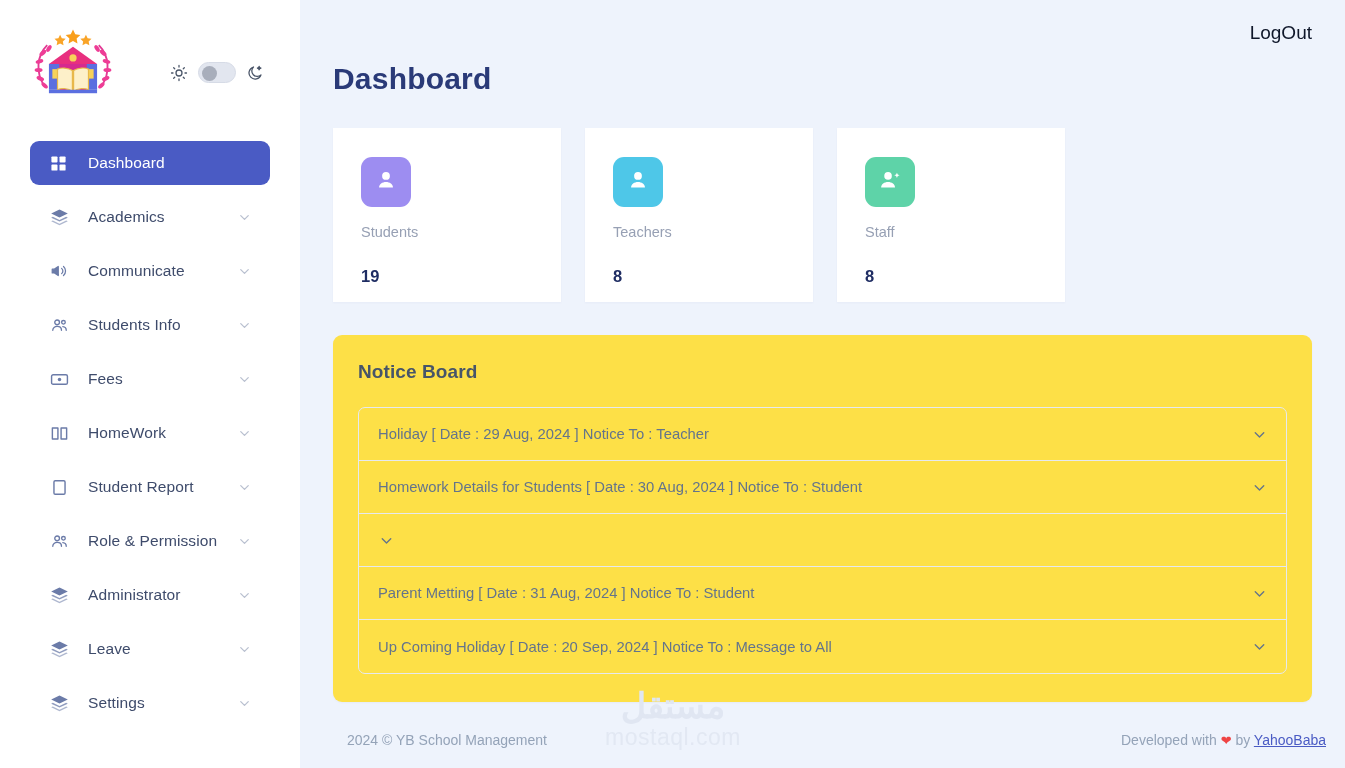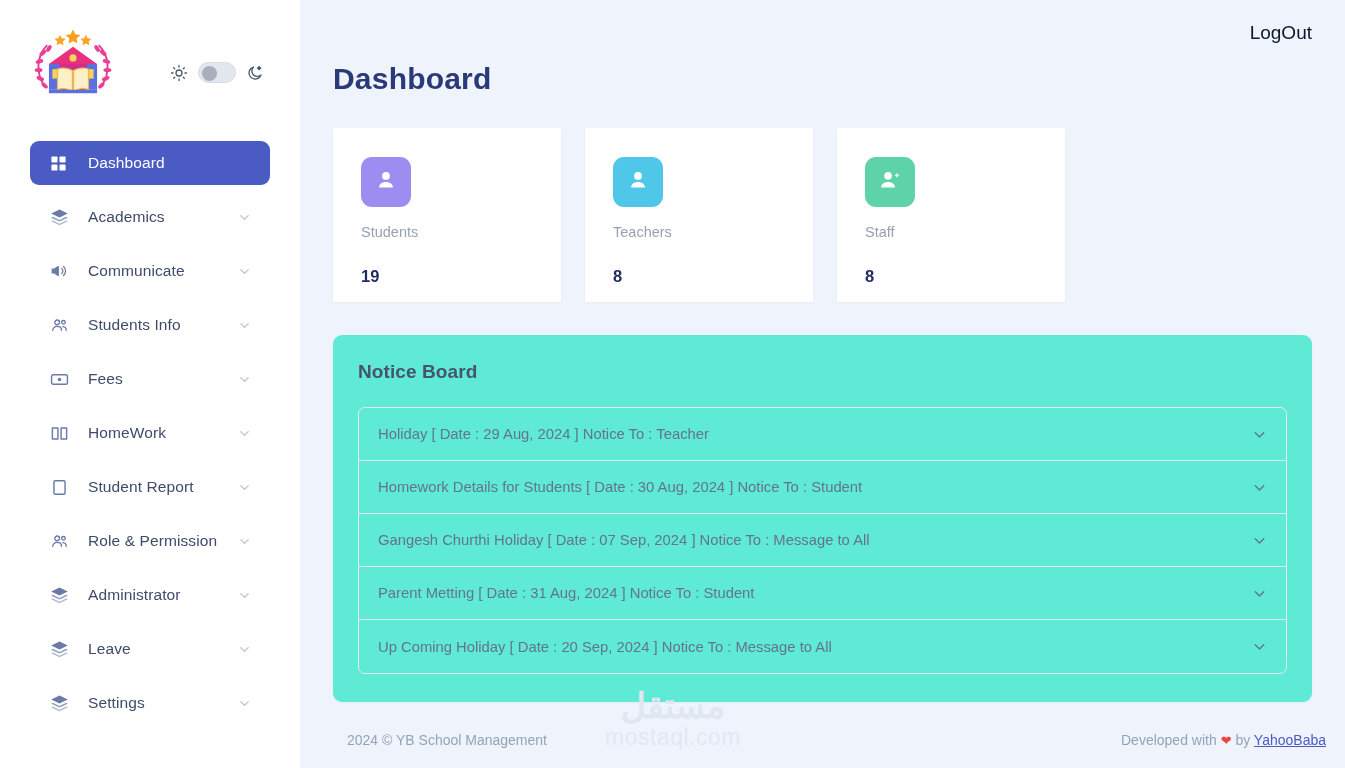--- a/index.html
+++ b/index.html
@@ -101,21 +101,21 @@
   }
   .card-label {
     margin-top: 17px; font-size: 14.5px; color: #97a0b4;
   }
   .card-value {
     margin-top: 27px; font-size: 16.5px; font-weight: 700; color: #1f2d63;
   }
 
   .panel {
     margin: 33px 33px 0 33px;
-    background: #5eead4; border-radius: 9px;
+    background: #fde047; border-radius: 9px;
     padding: 26px 25px 28px 25px;
     box-shadow: 0 1px 2px rgba(40,60,120,.04);
   }
   .panel-title {
     font-size: 19px; font-weight: 700; color: #475569;
     margin-bottom: 24px; letter-spacing: .1px;
   }
   .accordion { border: 1px solid #e6e9ef; border-radius: 7px; overflow: hidden; }
   .acc-row {
     height: 53px; display: flex; align-items: center;
@@ -463,21 +463,20 @@
         <div class="acc-row">
           <span class="acc-text">Homework Details for Students [ Date : 30 Aug, 2024 ] Notice To : Student</span>
           <span class="acc-chev">
             <svg viewBox="0 0 24 24" width="17" height="17" fill="none" stroke="#64748b" stroke-width="1.9" stroke-linecap="round" stroke-linejoin="round">
                 <path d="M6 9.5l6 6 6-6"></path>
               </svg>
           </span>
         </div>
 
         <div class="acc-row">
-          <span class="acc-text">Gangesh Churthi Holiday [ Date : 07 Sep, 2024 ] Notice To : Message to All</span>
           <span class="acc-chev">
             <svg viewBox="0 0 24 24" width="17" height="17" fill="none" stroke="#64748b" stroke-width="1.9" stroke-linecap="round" stroke-linejoin="round">
                 <path d="M6 9.5l6 6 6-6"></path>
               </svg>
           </span>
         </div>
 
         <div class="acc-row">
           <span class="acc-text">Parent Metting [ Date : 31 Aug, 2024 ] Notice To : Student</span>
           <span class="acc-chev">

